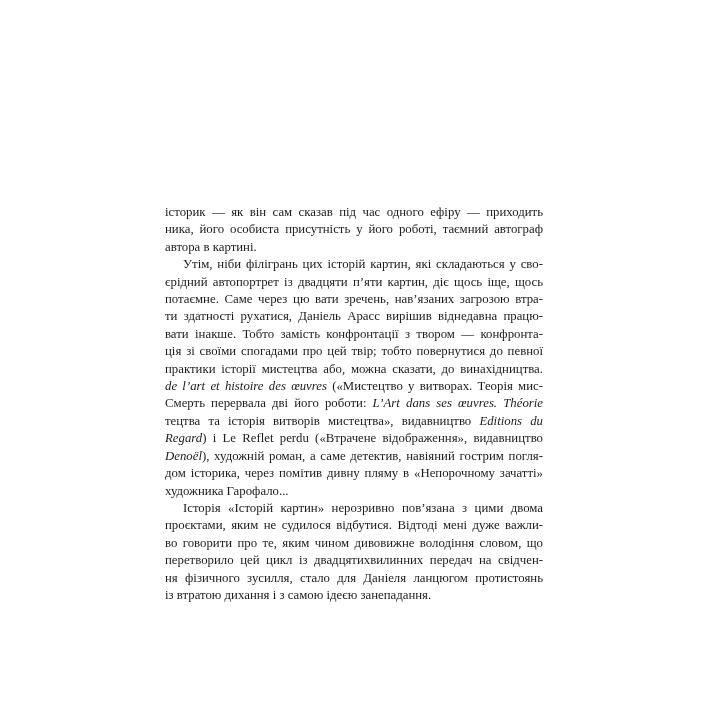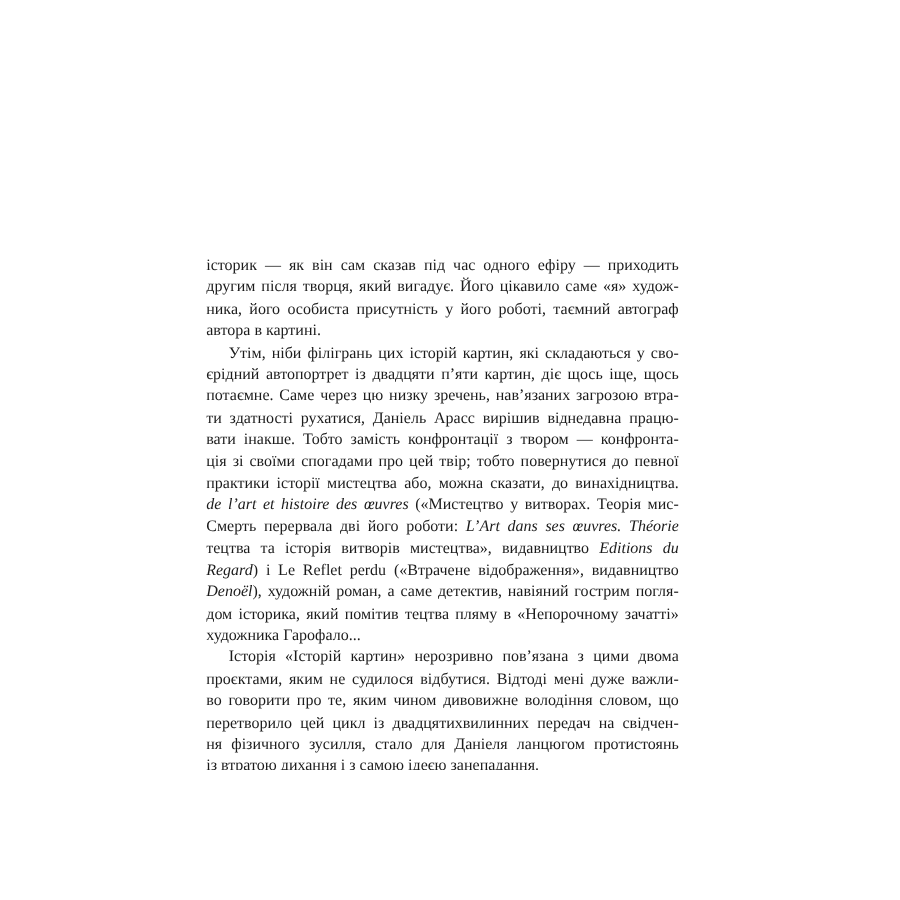--- a/index.html
+++ b/index.html
@@ -59,38 +59,37 @@
   }
 </style>
 </head>
 <body>
 
 <div class="page">
   <div class="text-block">
 
   <div class="paragraph">
         <div class="line">історик — як він сам сказав під час одного ефіру — приходить</div>
-        <div class="line">другим після творця, який вигадує. Його цікавило саме «я» худож-</div>
         <div class="line">ника, його особиста присутність у його роботі, таємний автограф</div>
         <div class="line last">автора в картині.</div>
       </div>
       <div class="paragraph">
         <div class="line indent">Утім, ніби філігрань цих історій картин, які складаються у сво-</div>
         <div class="line">єрідний автопортрет із двадцяти п’яти картин, діє щось іще, щось</div>
-        <div class="line">потаємне. Саме через цю низку зречень, нав’язаних загрозою втра-</div>
+        <div class="line">потаємне. Саме через цю вати зречень, нав’язаних загрозою втра-</div>
         <div class="line">ти здатності рухатися, Даніель Арасс вирішив віднедавна працю-</div>
         <div class="line">вати інакше. Тобто замість конфронтації з твором — конфронта-</div>
         <div class="line">ція зі своїми спогадами про цей твір; тобто повернутися до певної</div>
         <div class="line">практики історії мистецтва або, можна сказати, до винахідництва.</div>
         <div class="line"><i>de l’art et histoire des œuvres</i> («Мистецтво у витворах. Теорія мис-</div>
         <div class="line">Смерть перервала дві його роботи: <i>L’Art dans ses œuvres. Théorie</i></div>
         <div class="line">тецтва та історія витворів мистецтва», видавництво <i>Editions du</i></div>
         <div class="line"><i>Regard</i>) і Le Reflet perdu («Втрачене відображення», видавництво</div>
         <div class="line"><i>Denoël</i>), художній роман, а саме детектив, навіяний гострим погля-</div>
-        <div class="line">дом історика, який помітив тецтва пляму в «Непорочному зачатті»</div>
+        <div class="line">дом історика, через помітив дивну пляму в «Непорочному зачатті»</div>
         <div class="line last">художника Гарофало...</div>
       </div>
       <div class="paragraph">
         <div class="line indent">Історія «Історій картин» нерозривно пов’язана з цими двома</div>
         <div class="line">проєктами, яким не судилося відбутися. Відтоді мені дуже важли-</div>
         <div class="line">во говорити про те, яким чином дивовижне володіння словом, що</div>
         <div class="line">перетворило цей цикл із двадцятихвилинних передач на свідчен-</div>
         <div class="line">ня фізичного зусилля, стало для Даніеля ланцюгом протистоянь</div>
         <div class="line last">із втратою дихання і з самою ідеєю занепадання.</div>
       </div>

